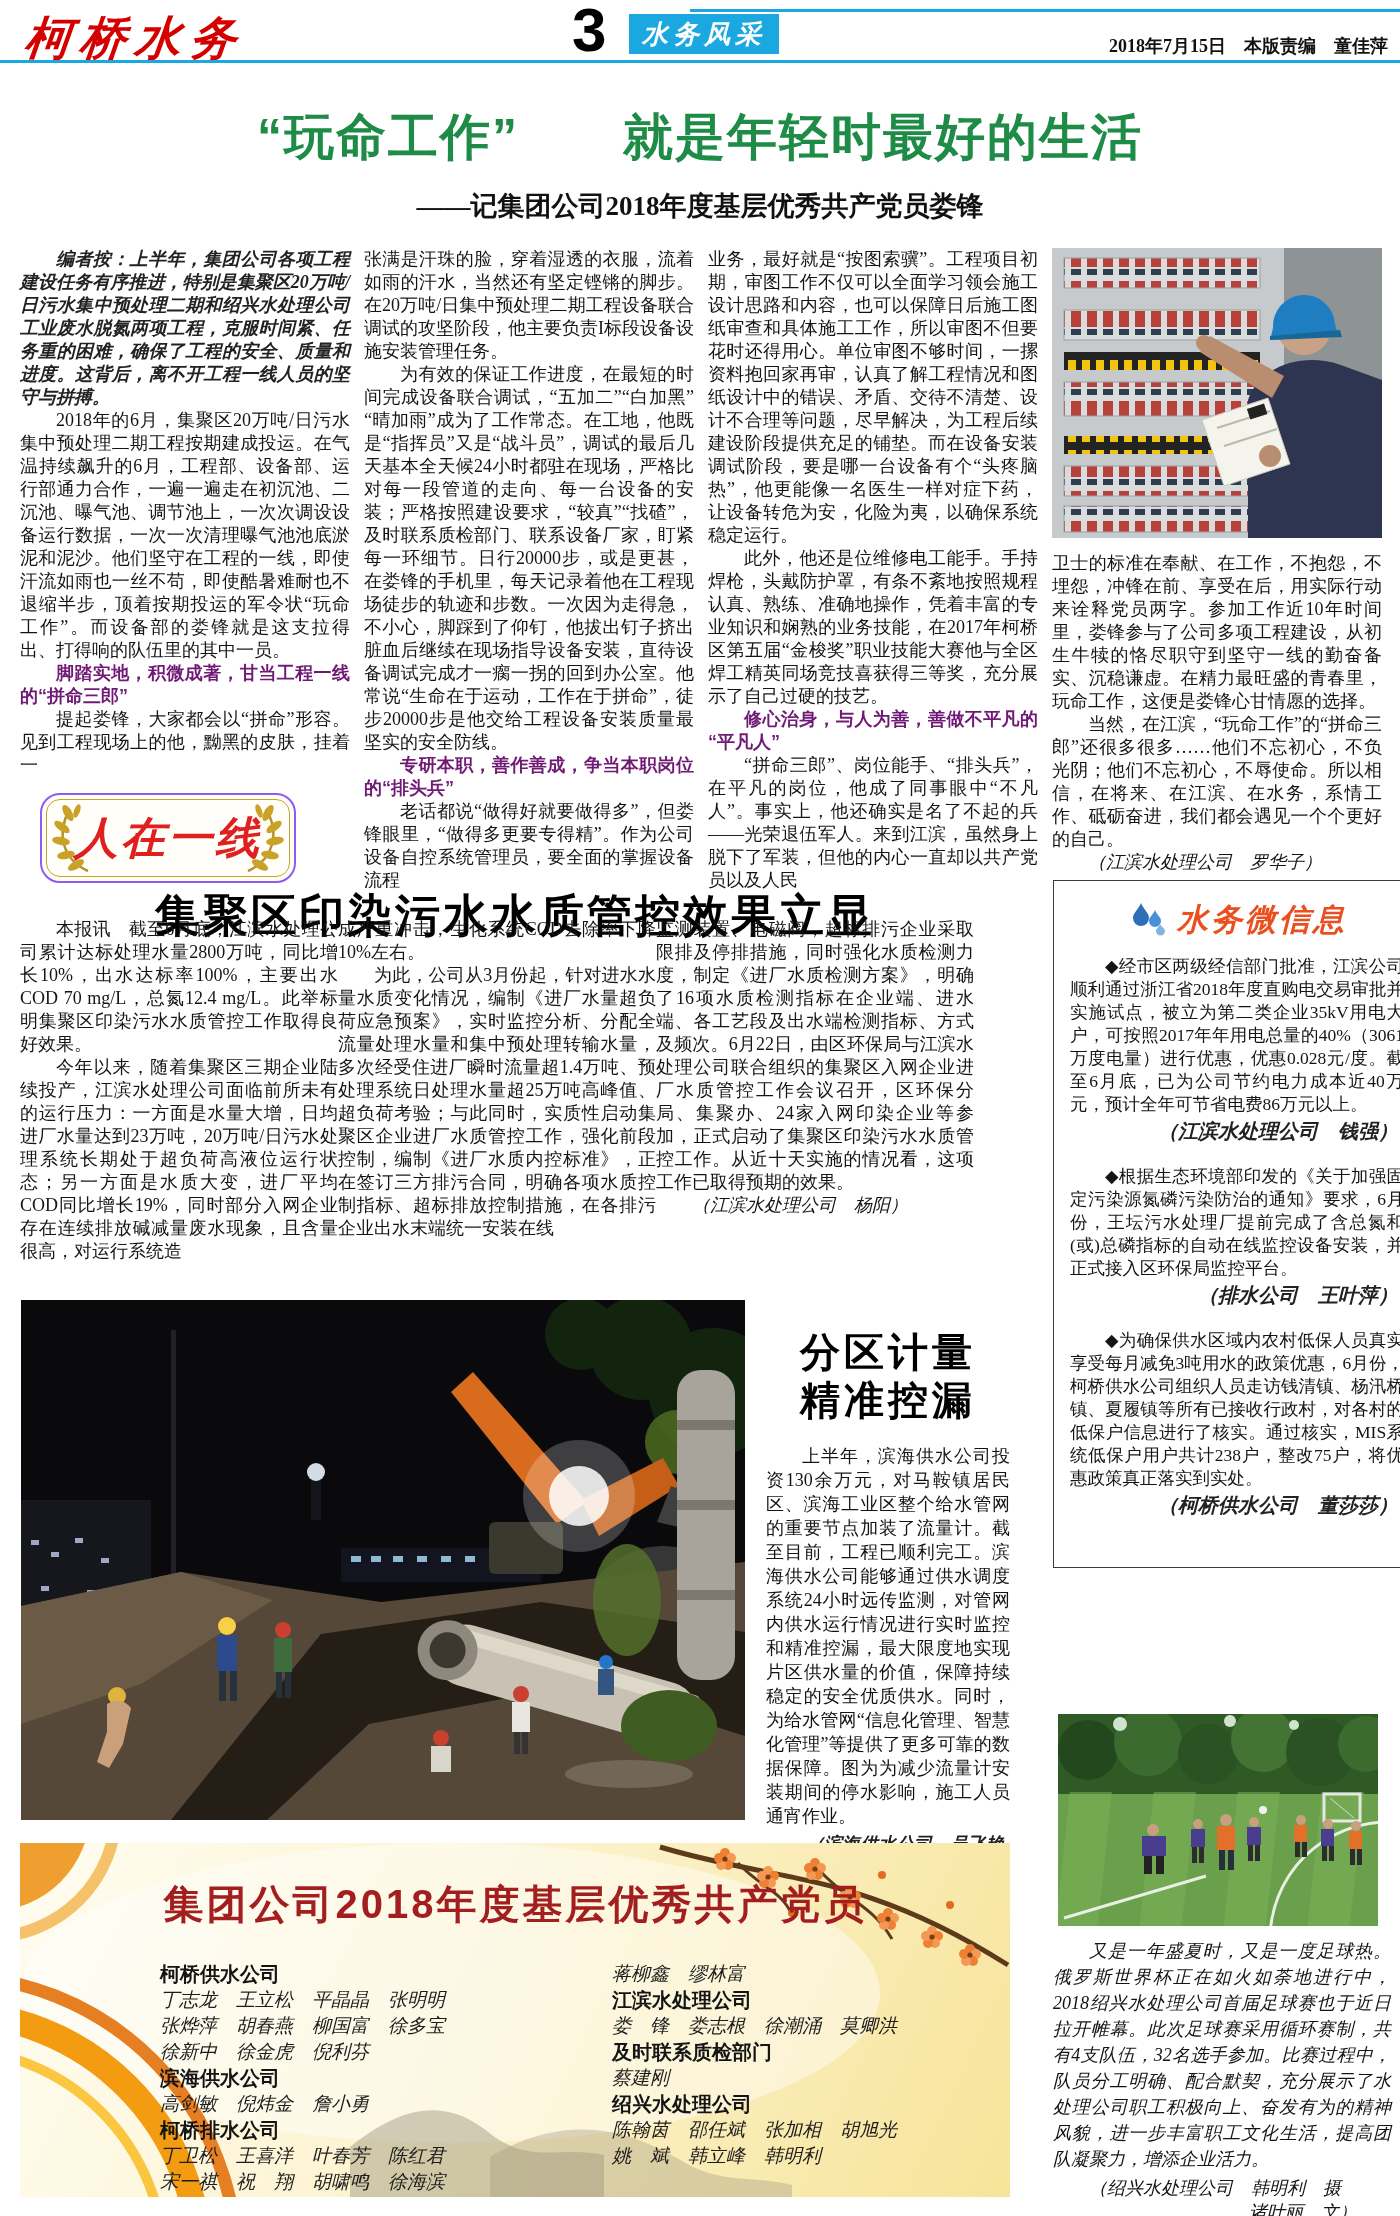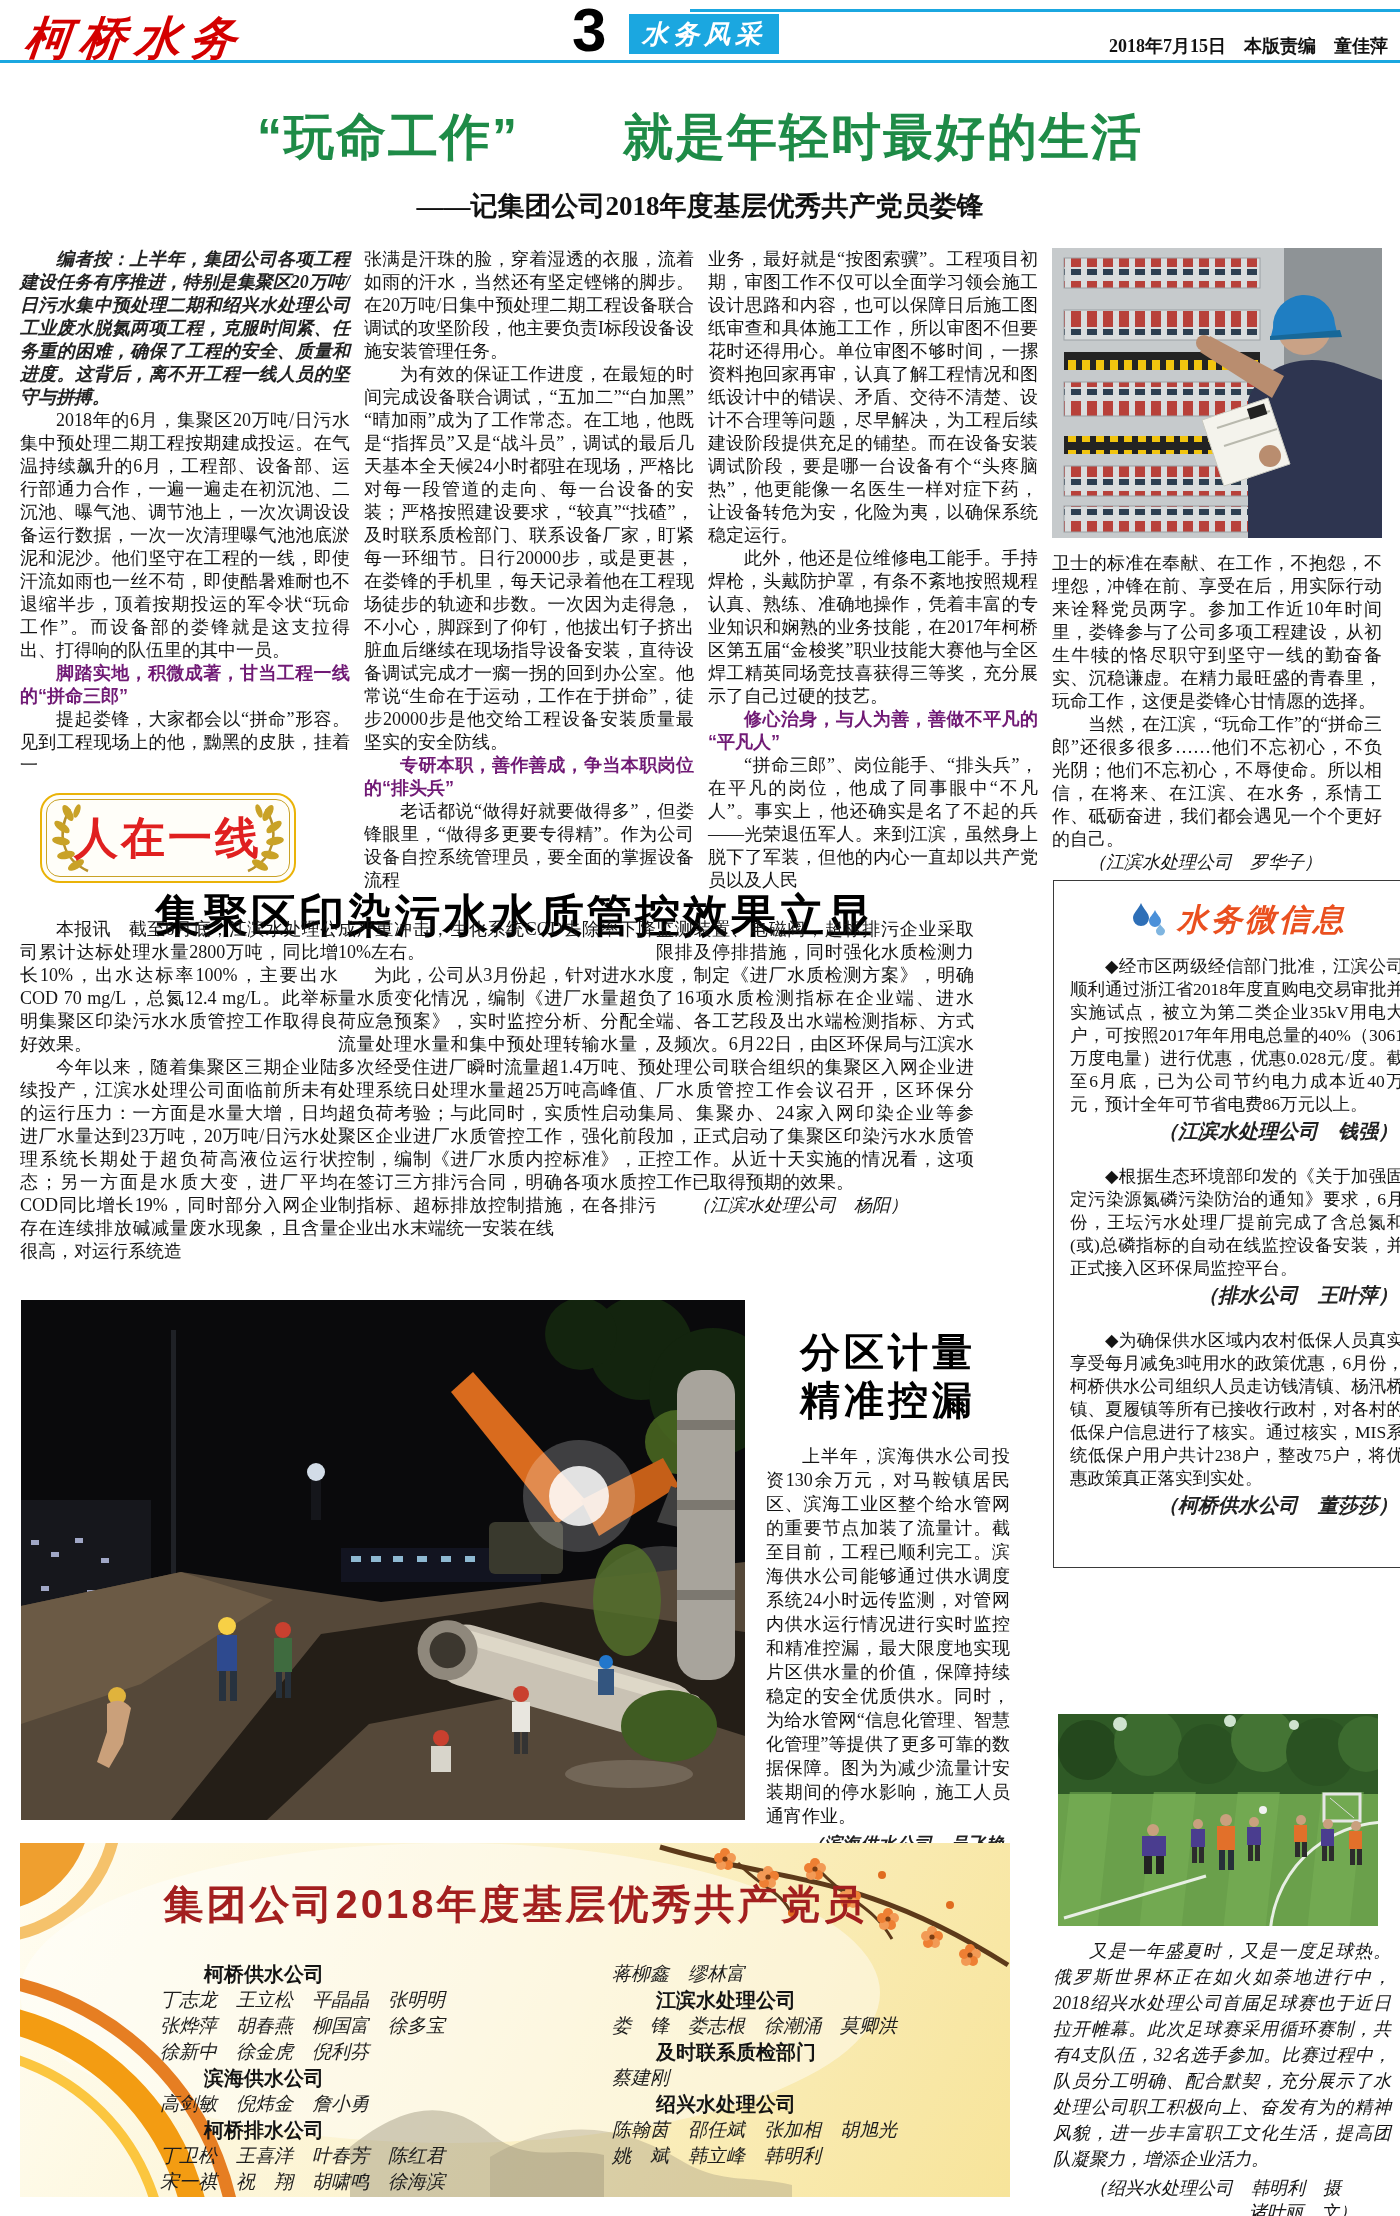--- a/index.html
+++ b/index.html
@@ -23,22 +23,22 @@
   .a1-subtitle{position:absolute;left:0;top:188px;width:1400px;text-align:center;font-size:27px;font-weight:600;color:#111;}
   .a1-body{position:absolute;left:20px;top:248px;width:1364px;display:flex;gap:14px;}
   .col{width:330px;}
   .col p{margin:0;font-size:18px;line-height:23px;text-align:justify;text-indent:2em;}
   .col p.noind{text-indent:0;}
   .kai{font-style:italic;font-weight:700;color:#222;}
   .subhead{font-family:"Liberation Sans","DejaVu Sans",sans-serif;font-weight:800;font-size:18px;line-height:24px;
            margin:2px 0;color:#701a75;}
   .caption{font-style:italic;text-align:right;padding-right:6px;margin-top:4px;font-size:18px;}
   
-  .gold-box{position:relative;width:252px;height:86px;margin:16px 0 0 20px;border:2px solid #eab308;border-radius:20px;
-            display:flex;align-items:center;justify-content:center;background:#fffef9;}
+  .gold-box{position:relative;width:252px;height:86px;margin:16px 0 0 20px;border:2px solid #8b5cf6;border-radius:20px;
+            display:flex;align-items:center;justify-content:center;background:#fffef9;font-style:italic;}
   .gold-box .inner{position:absolute;inset:4px;border:1px solid #c9a227;border-radius:14px;}
   .gold-box span{position:relative;color:#e02020;font-size:44px;font-weight:900;letter-spacing:3px;
                  font-family:"Liberation Sans","DejaVu Sans",sans-serif;}
   .laurel{position:absolute;top:6px;}
   .laurel.l{left:2px;} .laurel.r{right:2px;transform:scaleX(-1);}
   .photo-frame{margin-bottom:10px;}
   
   .a2-headline{position:absolute;left:20px;top:886px;width:990px;text-align:center;font-size:45px;font-weight:900;
                color:#000;font-family:"Liberation Sans","DejaVu Sans",sans-serif;letter-spacing:3px;}
   .a2-body{position:absolute;left:20px;top:918px;width:990px;display:flex;}
@@ -71,21 +71,21 @@
   
   .banner{position:absolute;left:20px;top:1843px;width:990px;height:354px;overflow:hidden;
           background:linear-gradient(115deg,#fffdf2 0%,#fcf3cf 45%,#f7e49a 100%);}
   .banner svg.deco{position:absolute;left:0;top:0;}
   .banner-title{position:absolute;left:0;top:34px;width:990px;text-align:center;font-size:40px;font-weight:900;
                 color:#a31f1f;letter-spacing:3px;font-family:"Liberation Sans","DejaVu Sans",sans-serif;}
   .banner-col{position:absolute;top:118px;}
   .banner-col.lft{left:140px;width:440px;}
   .banner-col.rgt{left:592px;width:400px;}
   .banner-col div{font-size:19px;line-height:26px;}
-  .banner-col .co{font-weight:800;font-family:"Liberation Sans","DejaVu Sans",sans-serif;font-size:20px;margin-left:44px;}
+  .banner-col .co{font-weight:800;font-family:"Liberation Sans","DejaVu Sans",sans-serif;font-size:20px;}
   .banner-col .nm{font-style:italic;color:#1c1c1c;}
 </style>
 </head>
 <body>
 
 <div class="page">
 
   <div class="masthead">柯桥水务</div>
   <div class="topright-rule"></div>
   <div class="page-num">3</div>

